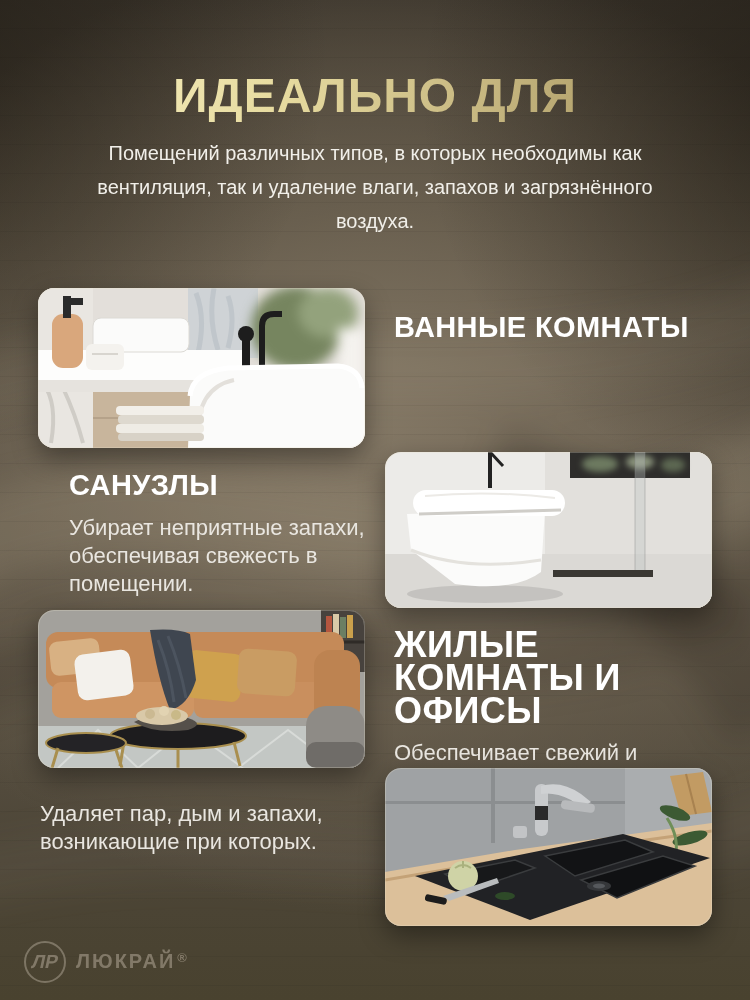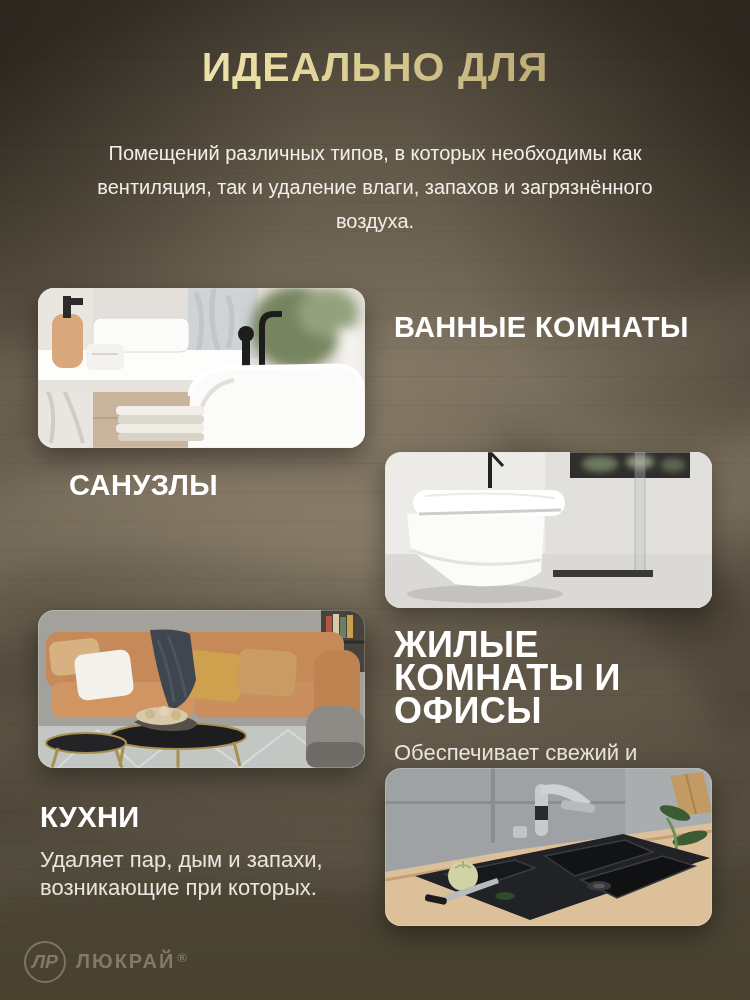--- a/index.html
+++ b/index.html
@@ -9,22 +9,22 @@
     background:
       radial-gradient(120% 90% at 110% 10%, rgba(20,16,10,0.55) 0%, rgba(20,16,10,0) 45%),
       radial-gradient(120% 90% at -10% 5%, rgba(20,16,10,0.5) 0%, rgba(20,16,10,0) 45%),
       radial-gradient(95% 62% at 50% 43%, rgba(134,122,103,0.9) 0%, rgba(104,94,78,0.55) 55%, rgba(104,94,78,0) 78%),
       linear-gradient(180deg,#3a342b 0%,#4e4638 22%,#6a6051 45%,#5d5445 66%,#4c4537 86%,#49422f 100%);
   }
   .brick{position:absolute;inset:0;opacity:.05;pointer-events:none;
     background:repeating-linear-gradient(180deg,transparent 0 28px,#000 28px 29px);}
   .swirls{position:absolute;inset:0;pointer-events:none;}
   .title{
-    position:absolute;top:44px;left:0;width:750px;text-align:center;
-    font-size:41px;font-weight:bold;letter-spacing:1px;
+    position:absolute;top:68px;left:0;width:750px;text-align:center;
+    font-size:48px;font-weight:bold;letter-spacing:1px;
     background:linear-gradient(92deg,#f4ecba 12%,#e6da9f 38%,#c2b27c 68%,#a3915c 95%);
     -webkit-background-clip:text;background-clip:text;color:transparent;
   }
   .intro{
     position:absolute;top:136px;left:75px;width:600px;text-align:center;
     font-size:20px;line-height:34px;color:#f1efe9;
   }
   .card{
     position:absolute;border-radius:16px;overflow:hidden;
     box-shadow:0 10px 26px rgba(0,0,0,.38);
@@ -109,20 +109,21 @@
         <rect x="80" y="145" width="86" height="8" rx="4" fill="#d8d2c7"></rect>
       </g>
     </svg>
   </div>
   <div class="sect s1">
     <div class="h">ВАННЫЕ КОМНАТЫ</div>
   </div>
 
   <div class="sect s2">
     <div class="h">САНУЗЛЫ</div>
+    <p class="b">Убирает неприятные запахи, обеспечивая свежесть в помещении.</p>
   </div>
   <div class="card img2">
     <svg width="327" height="156" viewBox="0 0 327 156">
       <rect width="327" height="156" fill="#ecebe8"></rect>
       <rect x="160" y="0" width="167" height="156" fill="#e2e0dc"></rect>
       <rect x="0" y="102" width="327" height="54" fill="#dbd9d5"></rect>
       <rect x="185" y="0" width="120" height="26" fill="#2e2d2b"></rect>
       <g style="filter:blur(3px)">
         <ellipse cx="215" cy="12" rx="18" ry="8" fill="#6d7a60"></ellipse>
         <ellipse cx="255" cy="10" rx="14" ry="7" fill="#8a937b"></ellipse>
@@ -175,21 +176,20 @@
       <rect x="268" y="96" width="59" height="62" rx="20" fill="#8e8b86"></rect>
       <rect x="268" y="132" width="59" height="26" rx="10" fill="#6f6c68"></rect>
     </svg>
   </div>
   <div class="sect s3">
     <div class="h">ЖИЛЫЕ КОМНАТЫ И ОФИСЫ</div>
     <p class="b">Обеспечивает свежий и чистый микроклимат.</p>
   </div>
 
   <div class="sect s4">
-    <div class="h">КУХНИ</div>
     <p class="b">Удаляет пар, дым и запахи, возникающие при которых.</p>
   </div>
   <div class="card img4">
     <svg width="327" height="158" viewBox="0 0 327 158">
       <rect width="327" height="158" fill="#9fa2a4"></rect>
       <rect x="106" y="0" width="4" height="75" fill="#8b8e90"></rect>
       <rect x="0" y="33" width="327" height="3" fill="#8b8e90"></rect>
       <rect x="240" y="0" width="87" height="75" fill="#aaadaf"></rect>
       <path d="M0,104 L130,82 L327,55 L327,158 L0,158 Z" fill="#dcc09a"></path>
       <path d="M0,112 L130,90 L327,63" stroke="#c4a277" stroke-width="3" fill="none"></path>

